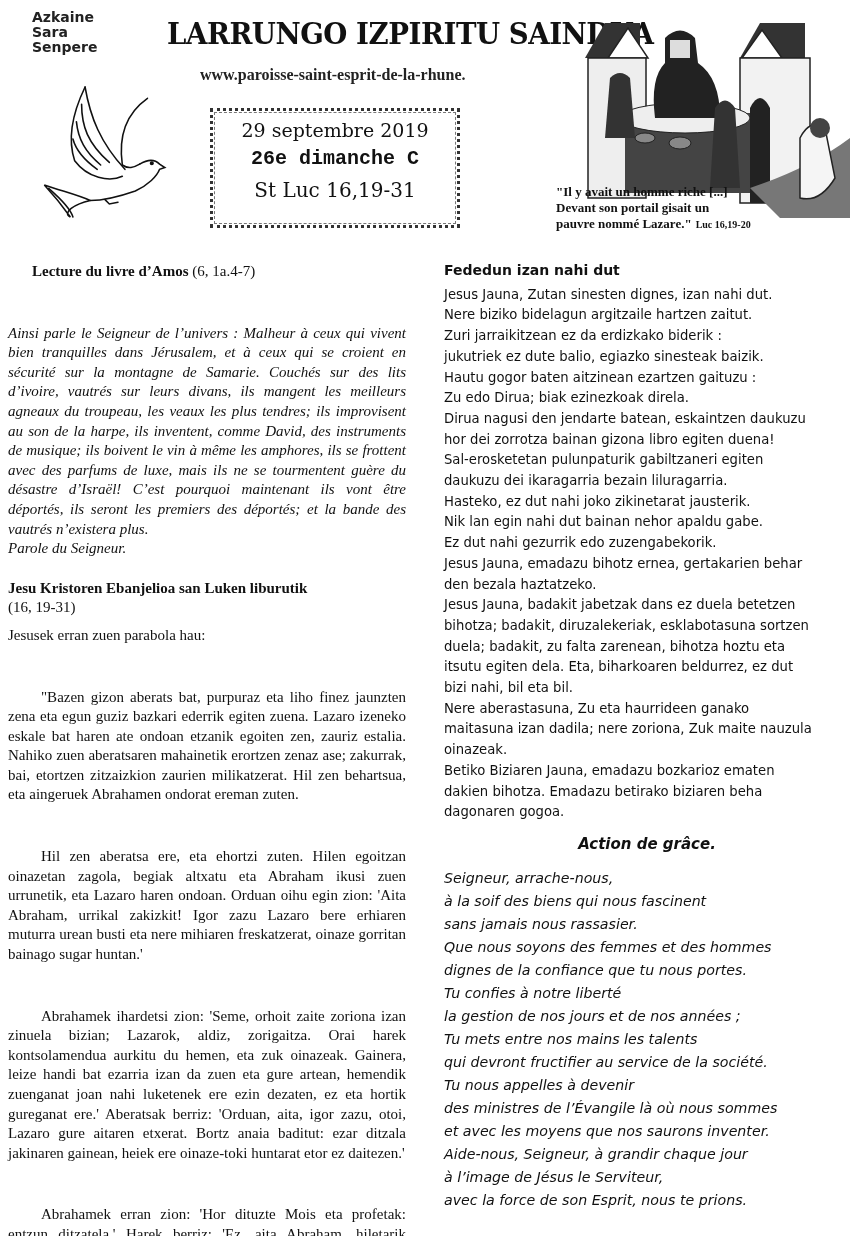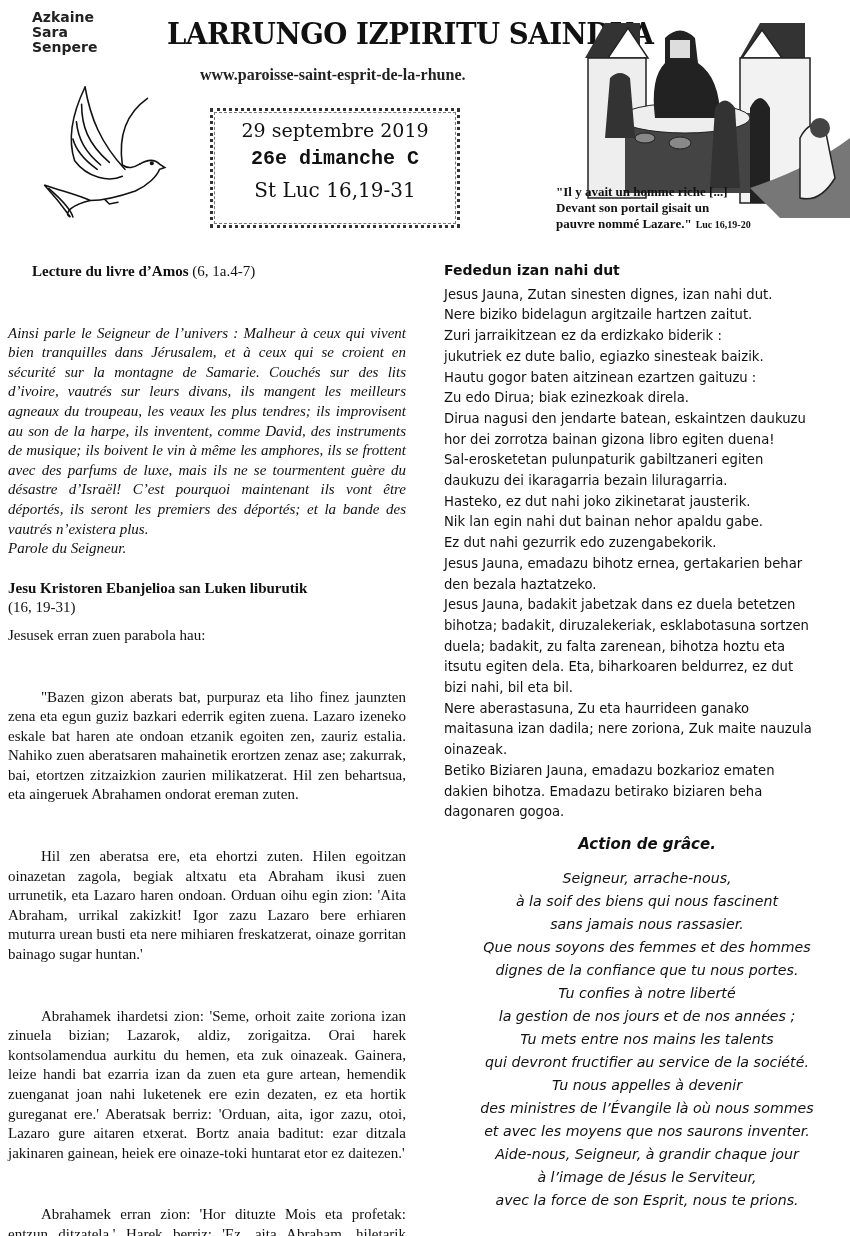--- a/index.html
+++ b/index.html
@@ -27,21 +27,21 @@
   .reading-title .ref { font-weight: normal; }
   .justify { text-align: justify; margin-top: 42px; }
   .italic { font-style: italic; }
   .gospel-title { font-weight: bold; margin-top: 20px; }
   .gospel-ref { margin-bottom: 8px; }
   .indent { text-indent: 33px; }
 
   .prayer-title { font-weight: bold; font-size: 14px; margin-bottom: 4px; }
   .prayer-line { white-space: nowrap; }
   .thanks-title { font-weight: bold; font-style: italic; font-size: 15px; text-align: center; margin-top: 11px; margin-bottom: 12px; }
-  .thanks-line { font-style: italic; font-size: 14.2px; line-height: 23px; text-align: center; white-space: nowrap; }
+  .thanks-line { font-style: italic; font-size: 14.2px; line-height: 23px; white-space: nowrap; }
 </style>
 </head>
 <body>
 
 <div class="header">
   <div class="villages">
     <div>Azkaine</div>
     <div>Sara</div>
     <div>Senpere</div>
   </div>

